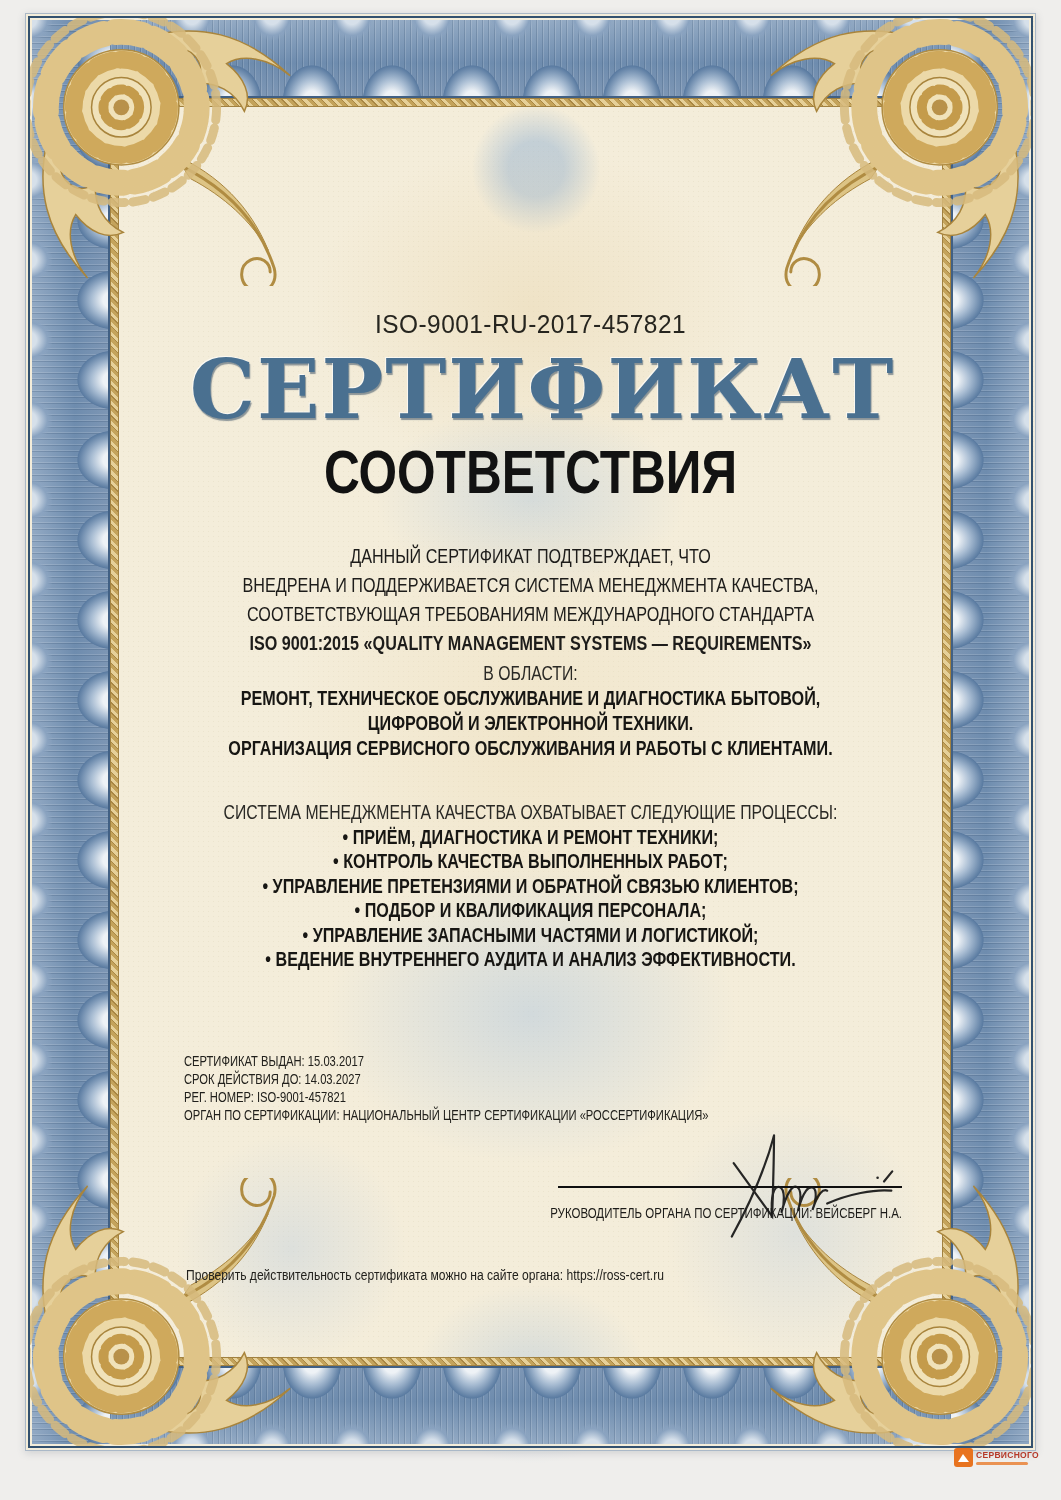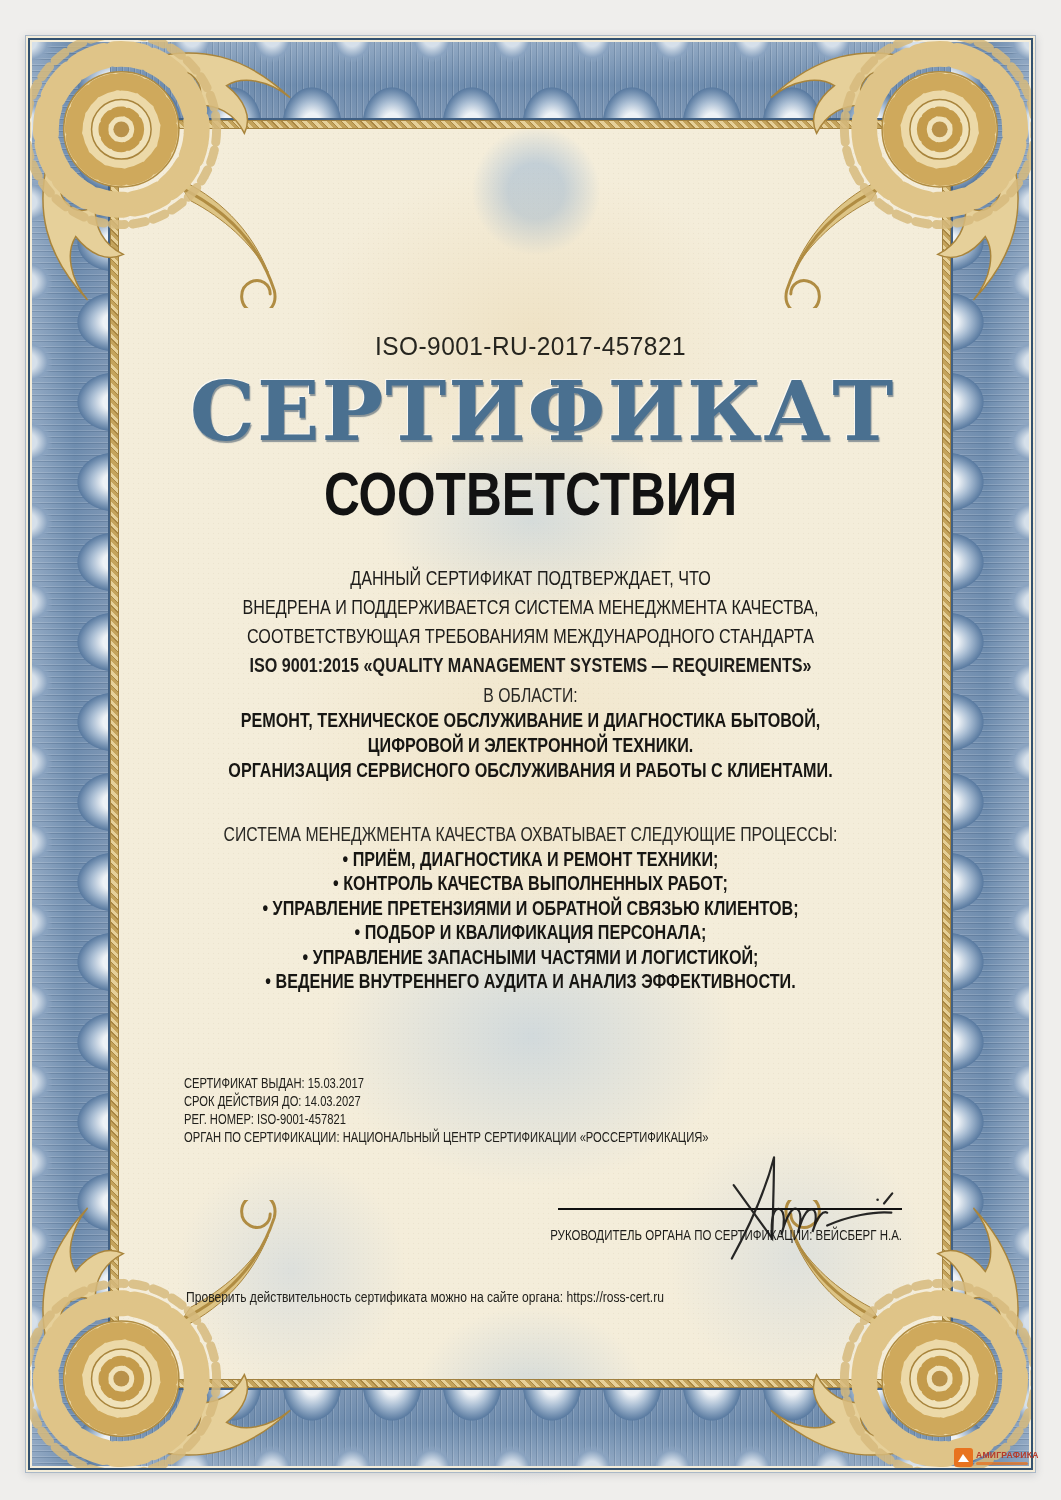--- a/index.html
+++ b/index.html
@@ -6,21 +6,21 @@
   html,body { width:1061px; height:1500px; }
   body {
     position:relative;
     background:#efeeec;
     font-family:"Liberation Sans", sans-serif;
     overflow:hidden;
   }
 
   
   .cert {
-    position:absolute; left:25px; top:35px; width:1011px; height:1438px;
+    position:absolute; left:25px; top:13px; width:1011px; height:1438px;
     background-color:#f4edda;
     background-image: radial-gradient(rgba(190,170,130,.14) .7px, transparent .9px);
     background-size:5px 5px;
     border:1px solid #aab8c7;
     box-shadow:0 2px 8px rgba(60,70,90,.18);
   }
   .outer-line { position:absolute; inset:2px; border:2px solid #33516f; z-index:2; pointer-events:none; }
   .inner-line { position:absolute; inset:82px; border:2px solid #416084; z-index:2; pointer-events:none; }
 
   
@@ -227,16 +227,16 @@
     </g>
   </svg>
   <div class="content-item sig-label cond-r">РУКОВОДИТЕЛЬ ОРГАНА ПО СЕРТИФИКАЦИИ: ВЕЙСБЕРГ Н.А.</div>
 
   <div class="content-item footer-note">Проверить действительность сертификата можно на сайте органа: https://ross-cert.ru</div>
 </div>
 
 <div class="pub-wm">
   <div class="pub-wm-icon"></div>
   <div class="pub-wm-text">
-    <span>АМИГРАФИКА</span>
+    <span>СЕРВИСНОГО</span>
     <div class="pub-wm-bar"></div>
   </div>
 </div>
 
 </body></html>

